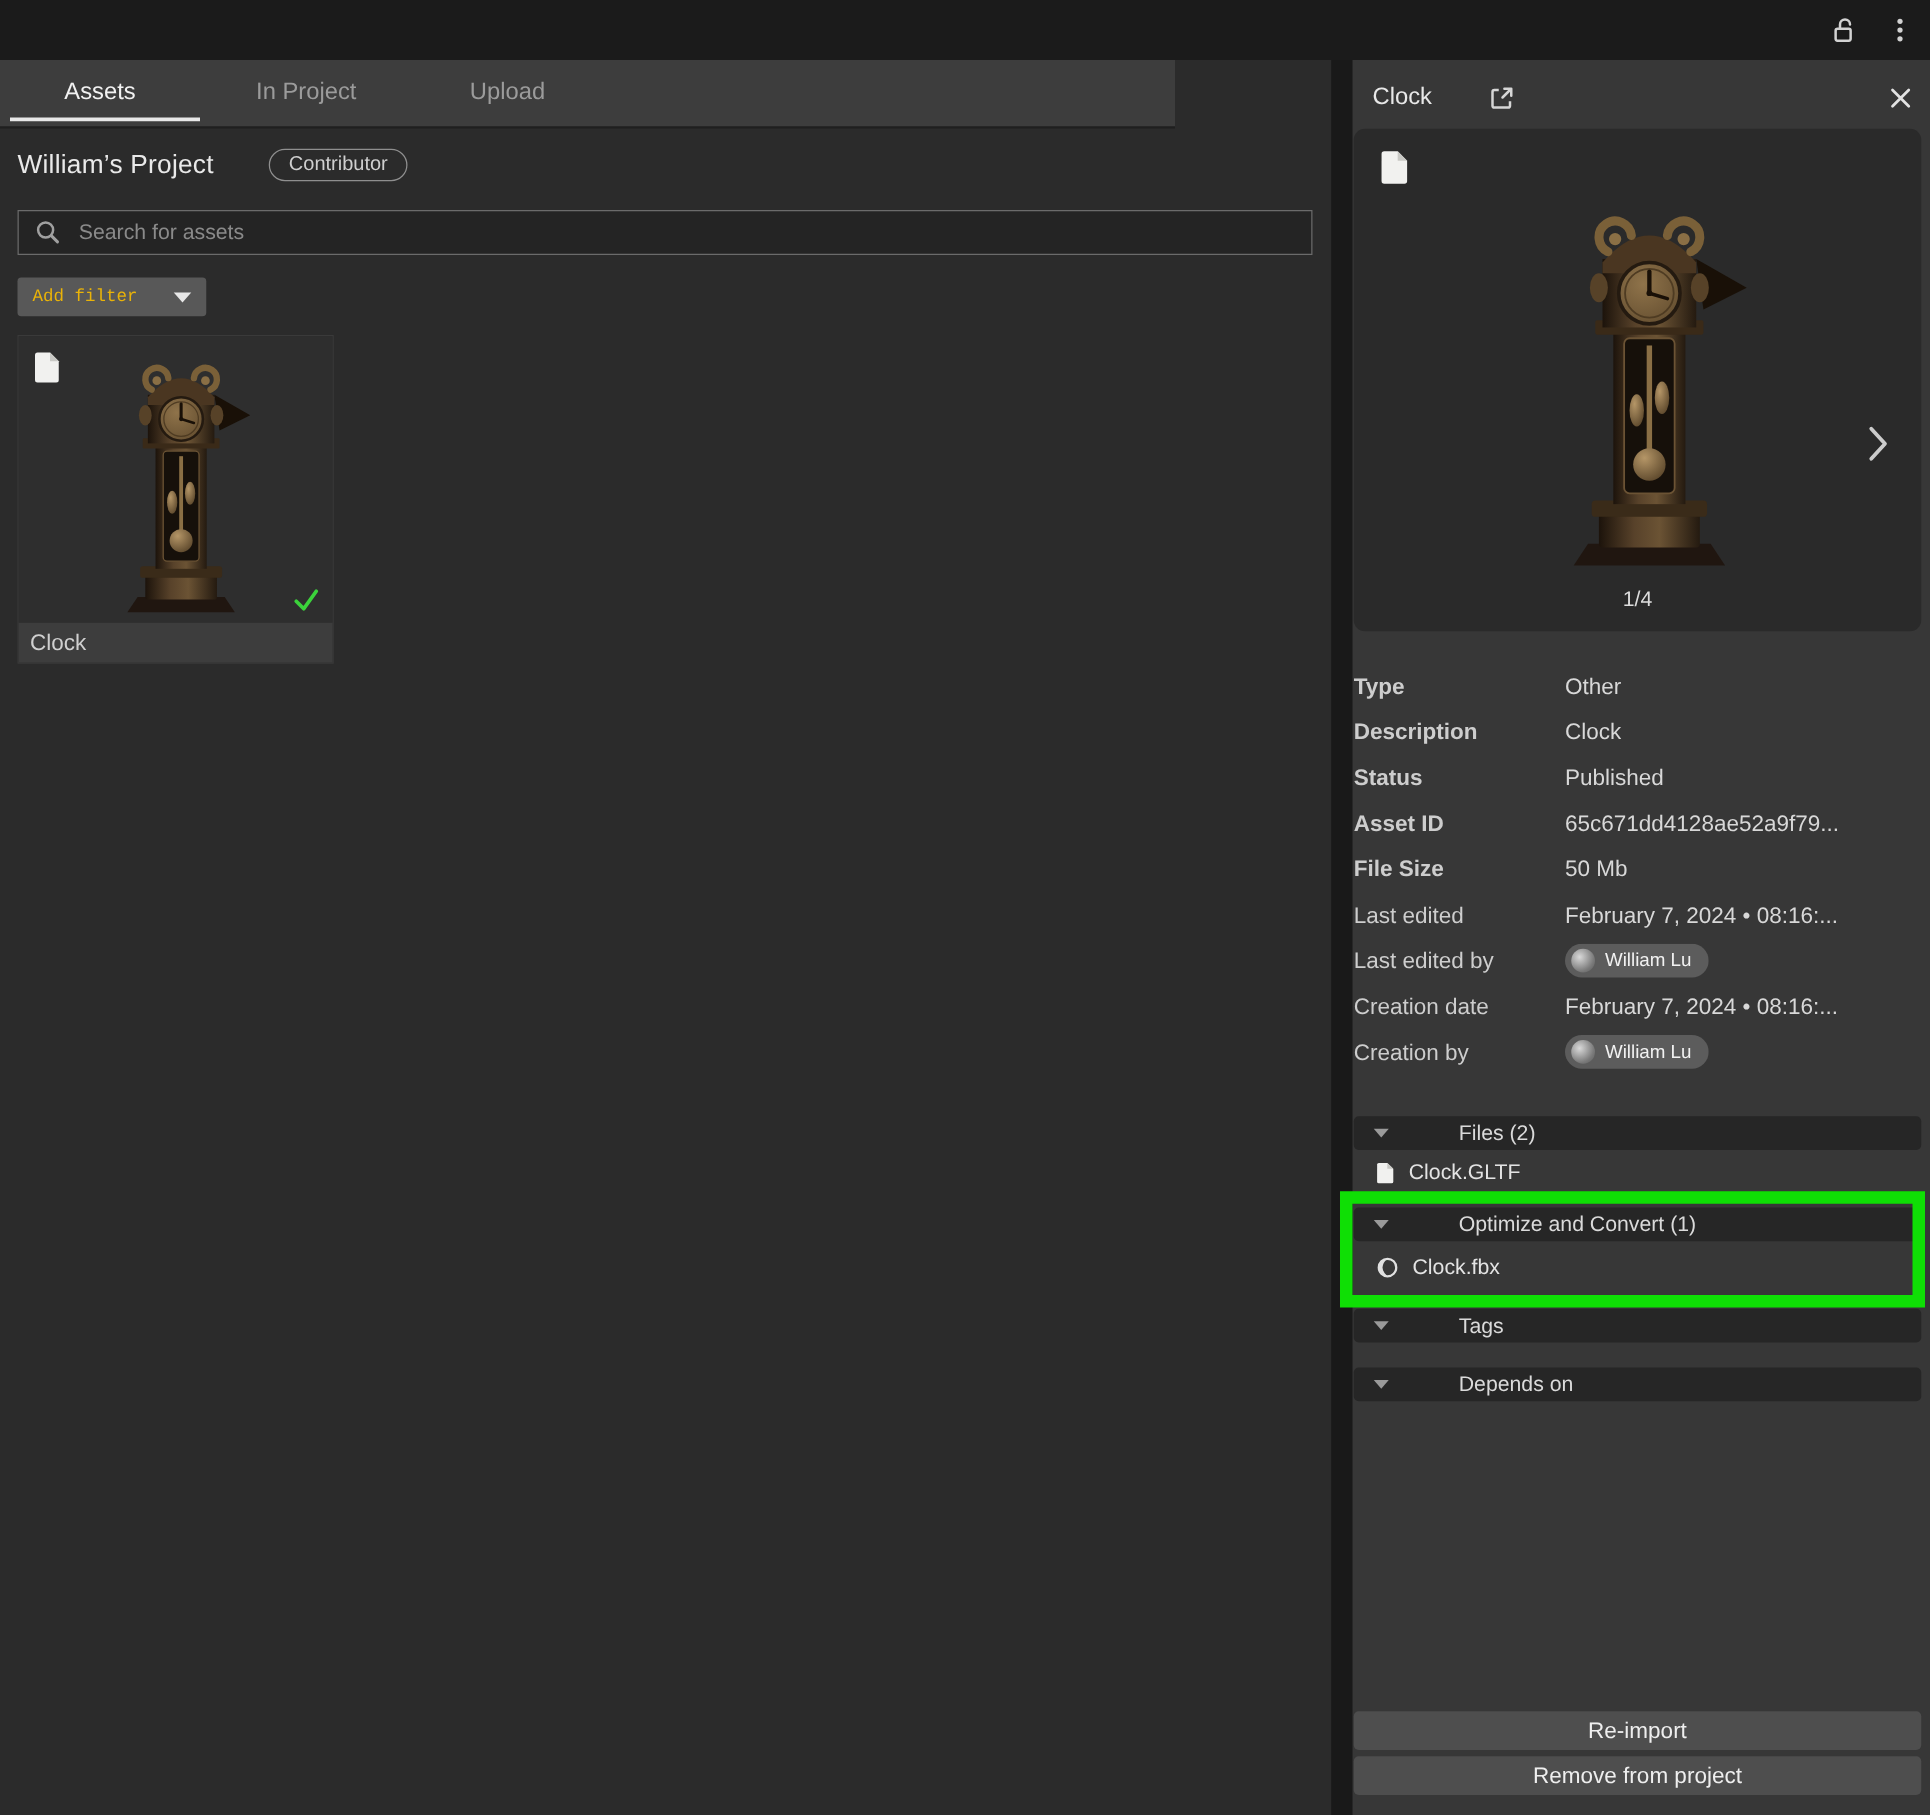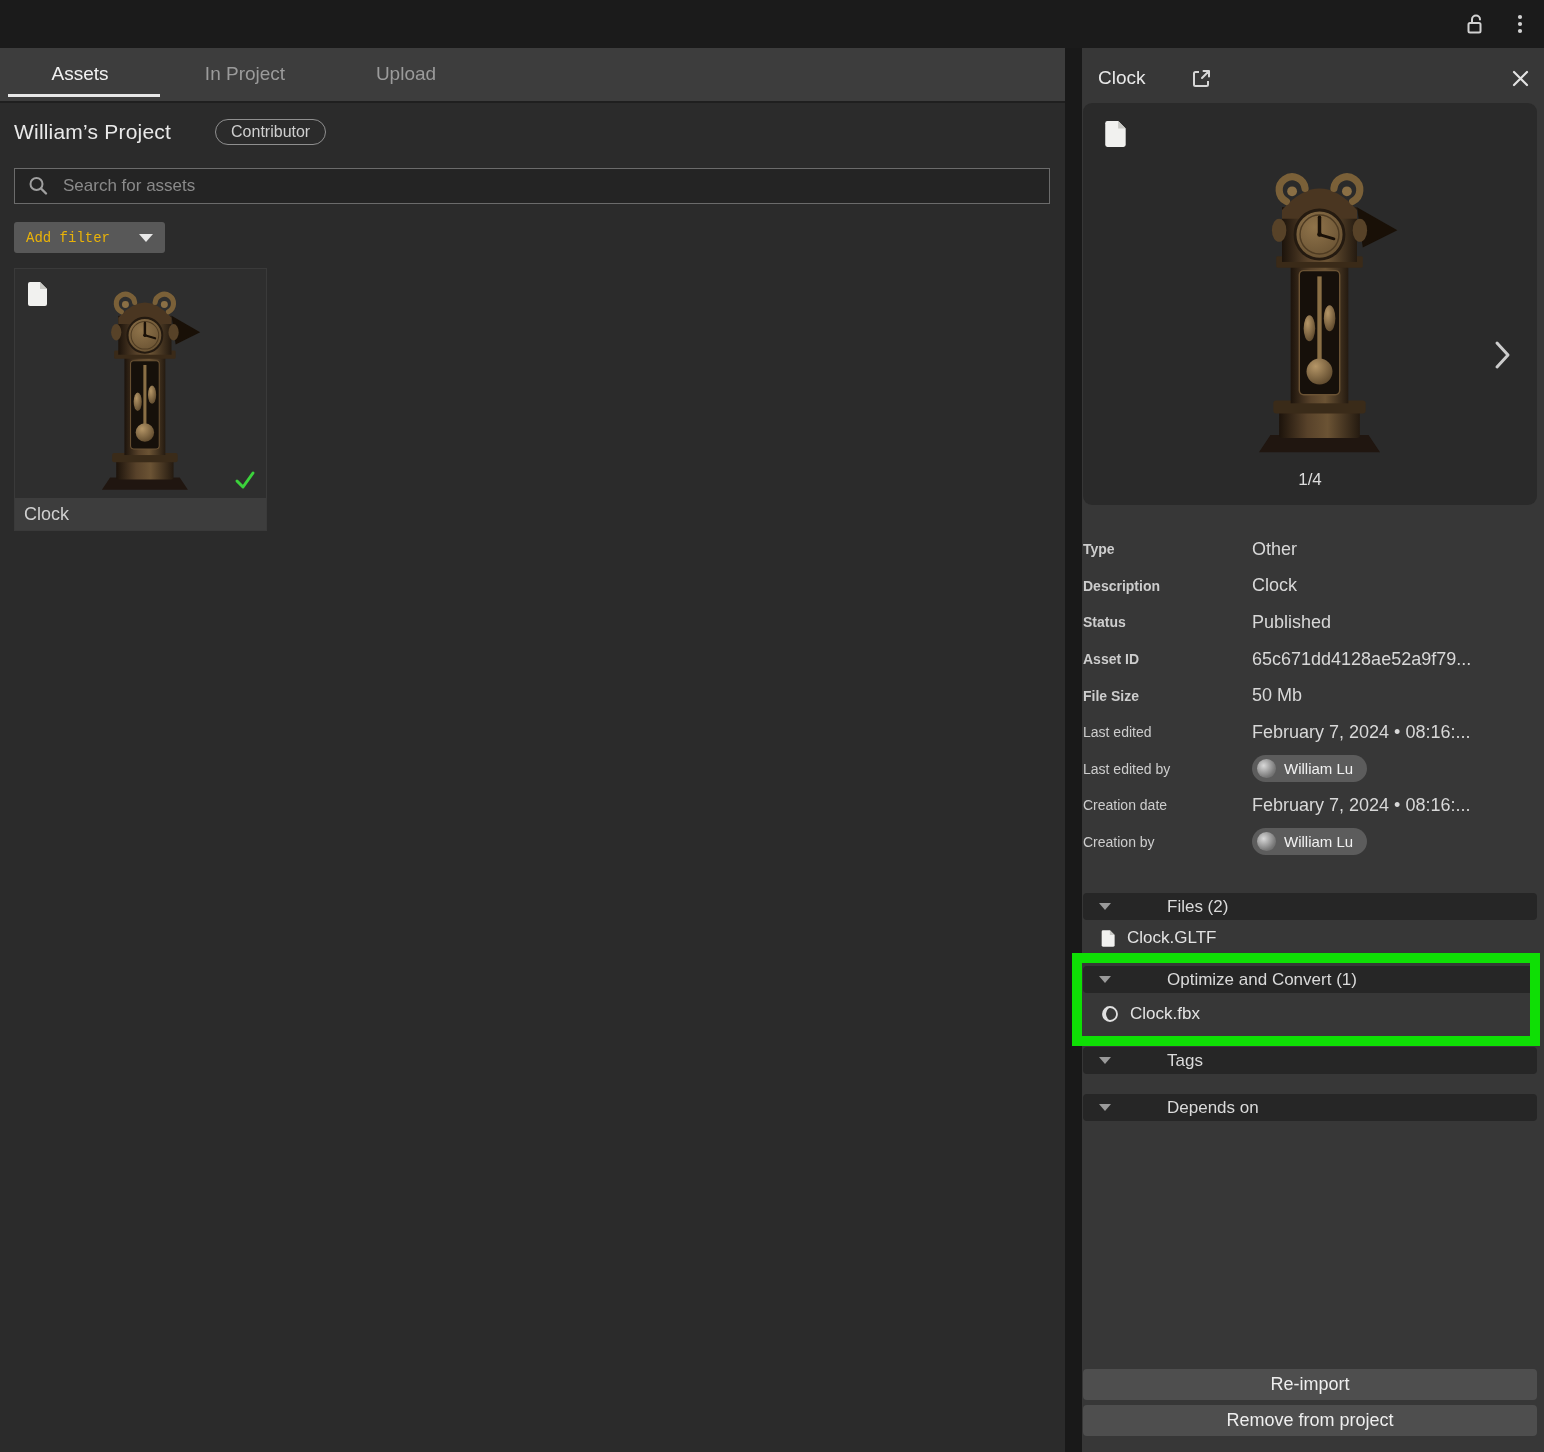--- a/index.html
+++ b/index.html
@@ -9,21 +9,21 @@
     font-family:"Liberation Sans", sans-serif;
     -webkit-font-smoothing:antialiased;
   }
   
   .topbar{position:absolute;left:0;top:0;width:1544px;height:48px;background:#1b1b1b;}
   .topbar-icons{position:absolute;right:10px;top:0;height:48px;display:flex;align-items:center;gap:18px;}
   .icon-btn{width:28px;height:28px;display:flex;align-items:center;justify-content:center;cursor:pointer;}
 
   
   .left-panel{position:absolute;left:0;top:48px;width:1065px;height:1404px;background:#2b2b2b;}
-  .tabstrip{position:absolute;left:0;top:0;width:1065px;height:53px;background:#3d3d3d;border-bottom:2px solid #1f1f1f;}
+  .tabstrip{position:absolute;left:0;top:0;width:940px;height:53px;background:#3d3d3d;border-bottom:2px solid #1f1f1f;}
   .tab{position:absolute;top:0;height:51px;display:flex;align-items:center;justify-content:center;
        font-size:19px;color:#9b9b9b;cursor:pointer;}
   .tab.active{color:#f2f2f2;}
   .tab-assets{left:0;width:160px;}
   .tab-inproject{left:165px;width:160px;}
   .tab-upload{left:346px;width:120px;}
   .tab-underline{position:absolute;left:8px;top:46px;width:152px;height:3px;background:#e8e8e8;}
 
   .project-row{position:absolute;left:14px;top:68px;height:32px;display:flex;align-items:center;gap:44px;}
   .project-name{font-size:21px;color:#e9e9e9;letter-spacing:.2px;}
@@ -61,21 +61,21 @@
   .rp-close{position:absolute;right:14px;top:0;height:36px;display:flex;align-items:center;cursor:pointer;}
 
   .preview{position:absolute;left:1px;top:55px;width:454px;height:402px;background:#2a2a2a;border-radius:9px;}
   .pv-doc{position:absolute;left:21px;top:17px;}
   .pv-clock{position:absolute;left:50%;top:58px;transform:translateX(-45%);}
   .pv-next{position:absolute;right:24px;top:236px;cursor:pointer;}
   .pv-count{position:absolute;left:0;right:0;bottom:15px;text-align:center;font-size:17px;color:#dddddd;}
 
   .details{position:absolute;left:1px;top:483px;width:452px;}
   .drow{display:flex;align-items:center;height:36.6px;}
-  .dlabel{width:169px;font-size:14px;color:#cdcdcd;flex:none;}
+  .dlabel{width:169px;font-size:18px;color:#cdcdcd;flex:none;}
   .dlabel.b{font-weight:bold;}
   .dvalue{font-size:18px;color:#d8d8d8;white-space:nowrap;overflow:hidden;}
   .chip{display:inline-flex;align-items:center;gap:8px;background:#5c5c5c;border-radius:14px;
         height:27px;padding:0 14px 0 5px;}
   .chip .av{width:19px;height:19px;border-radius:50%;background:radial-gradient(circle at 35% 35%, #d9d9d9, #7a7a7a 65%, #585858);}
   .chip span{font-size:15px;color:#f2f2f2;}
 
   .sec-strip{position:absolute;left:1px;width:454px;height:27px;background:#262626;border-radius:4px;
              display:flex;align-items:center;cursor:pointer;box-sizing:border-box;gap:40px;}
   .sec-strip .tri{width:0;height:0;border-left:6px solid transparent;border-right:6px solid transparent;

